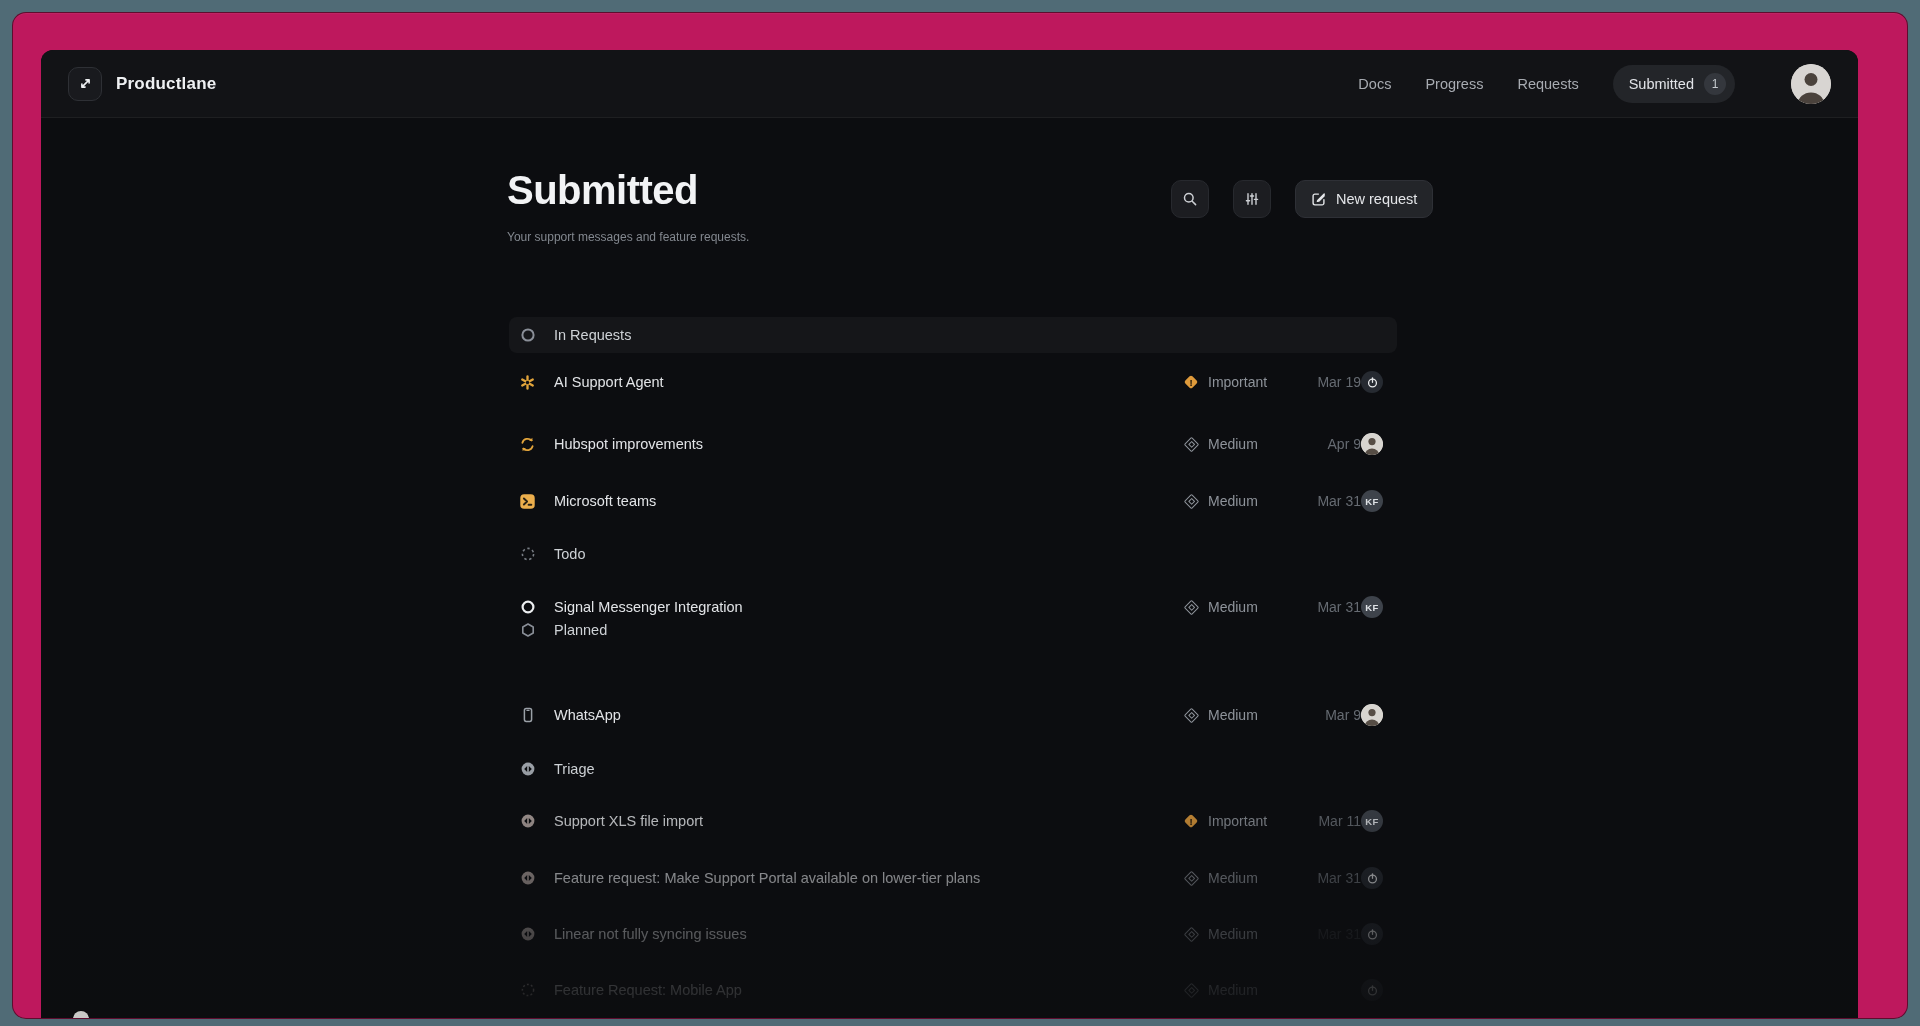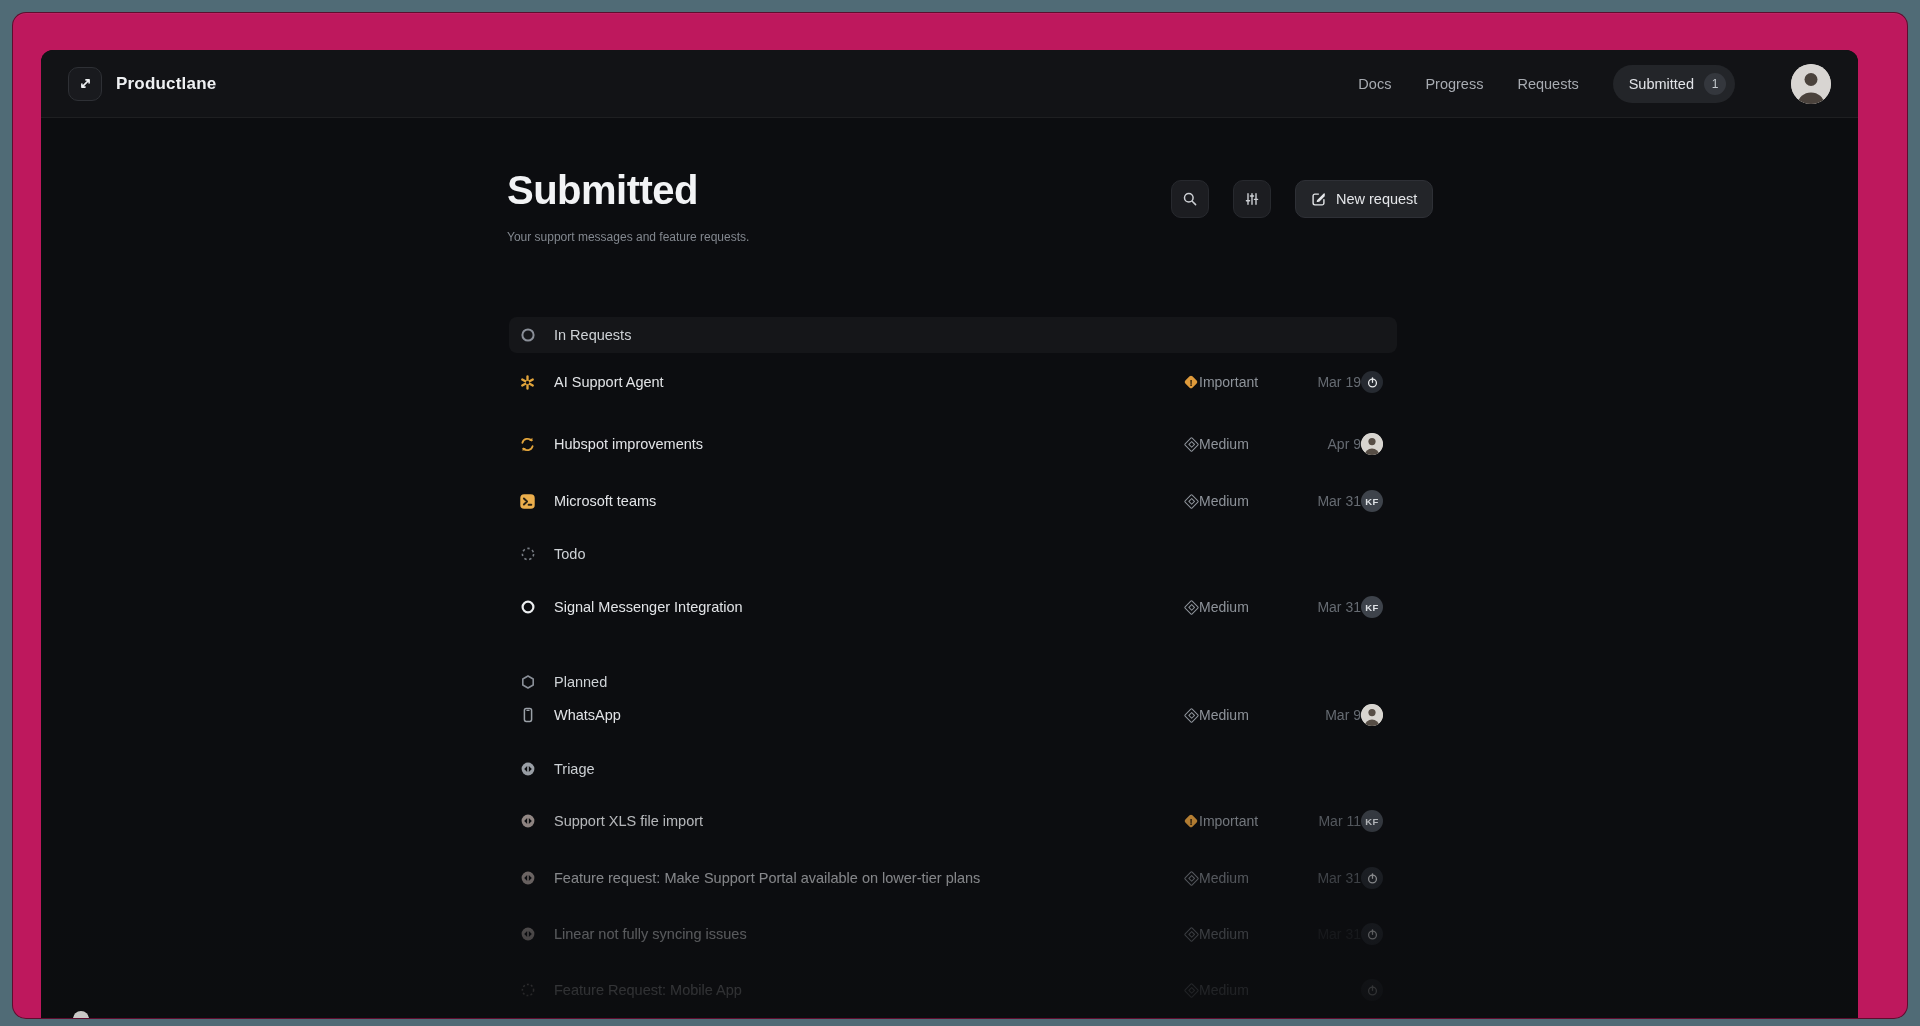--- a/index.html
+++ b/index.html
@@ -47,21 +47,21 @@
   .list{position:absolute;left:468px;top:0;width:888px;}
   .row{position:absolute;left:0;width:888px;height:40px;display:flex;align-items:center;
     padding:0 0 0 10px;cursor:pointer;}
   .row .ic{width:17px;height:17px;flex:0 0 17px;display:flex;align-items:center;justify-content:center;}
   .row-label{margin-left:18px;font-size:14.5px;color:#e2e4e7;white-space:nowrap;}
   .group-row .row-label{color:#ced2d6;}
   .group-highlight{background:rgba(255,255,255,.04);border-radius:8px;height:36px;}
   .wrap-narrow{width:32px;white-space:normal;word-break:break-all;line-height:17px;}
 
   .row-right{margin-left:auto;display:flex;align-items:center;margin-right:14px;}
-  .prio{width:104px;display:flex;align-items:center;}
+  .prio{width:104px;display:flex;align-items:center;gap:9px;}
   .prio-label{font-size:14px;color:#8e939a;white-space:nowrap;}
   .date{width:74px;text-align:right;font-size:14px;color:#666b72;white-space:nowrap;}
   .avatar{width:22px;height:22px;border-radius:50%;margin-left:0;flex:0 0 22px;
     display:flex;align-items:center;justify-content:center;overflow:hidden;}
   .avatar-initials{background:#3e434b;color:#dfe2e6;font-size:9.5px;font-weight:700;letter-spacing:.3px;}
   .avatar-logo{background:#262a31;}
   .avatar-photo{background:#d8d5d0;}
   .date-faint{opacity:.35;}
 
   
@@ -249,21 +249,21 @@
         <span class="row-right">
           <span class="prio">
             <span class="dia dia-medium"></span>
             <span class="prio-label">Medium</span>
           </span>
           <span class="date">Mar 31</span>
           <span class="avatar avatar-initials">KF</span>
         </span>
       </div>
 
-      <div class="row group-row" style="top:612px">
+      <div class="row group-row" style="top:560px">
         <span class="ic">
           <svg width="16" height="16" viewBox="0 0 16 16">
               <polygon points="8,2 13.2,5 13.2,11 8,14 2.8,11 2.8,5" fill="none" stroke="#8a8f98" stroke-width="1.6" stroke-linejoin="round"></polygon>
             </svg>
         </span>
         <span class="row-label">Planned</span>
       </div>
 
       <div class="row" style="top:645px">
         <span class="ic">

